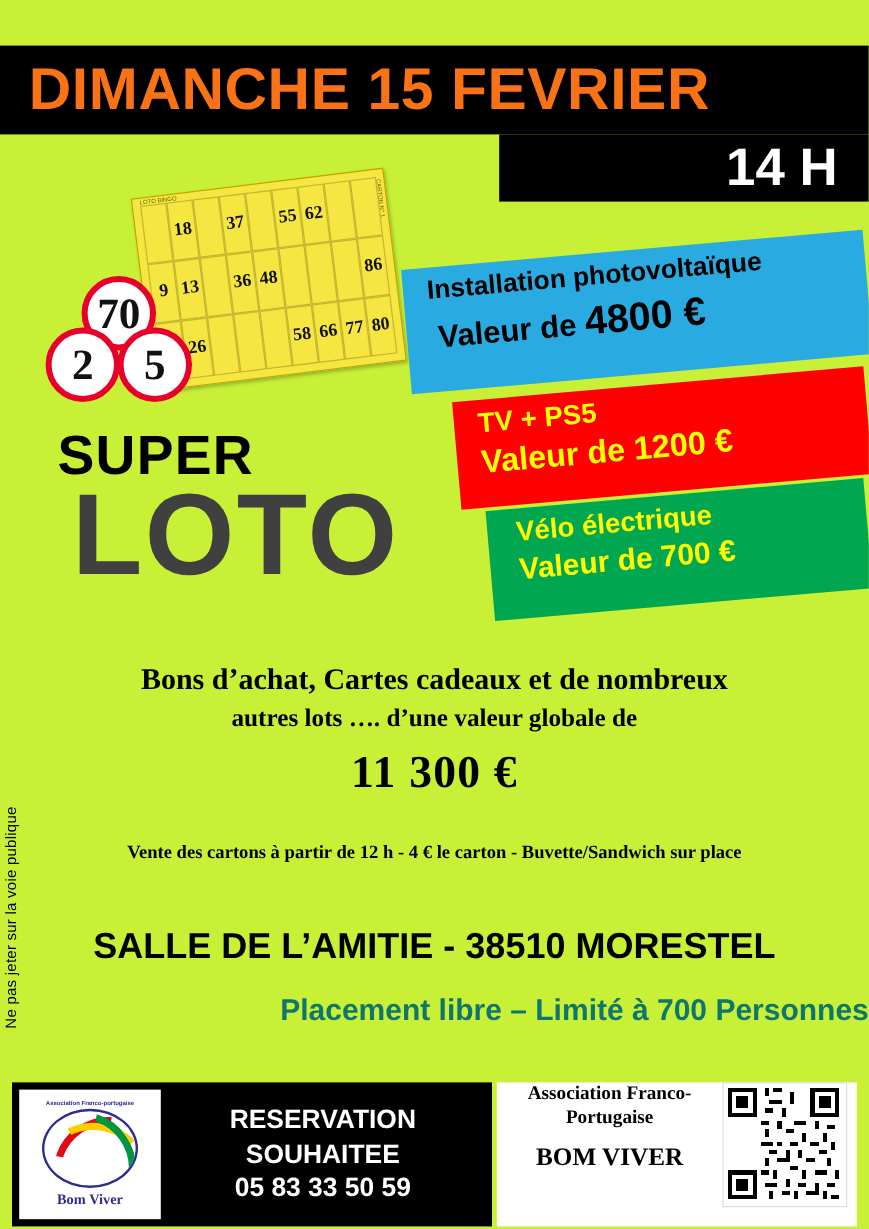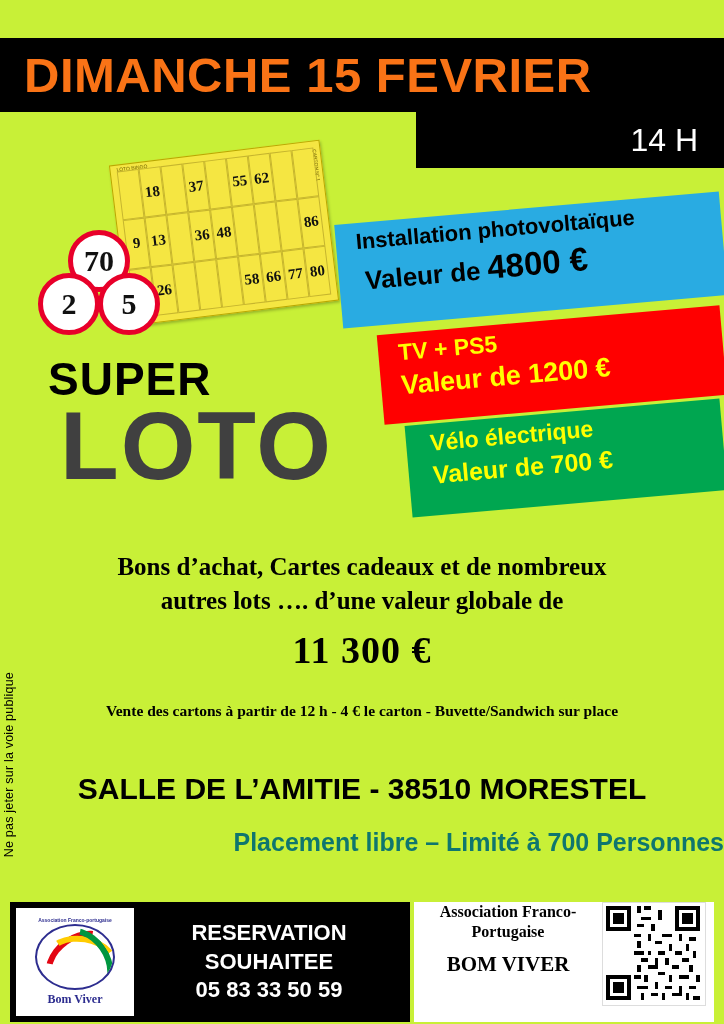--- a/index.html
+++ b/index.html
@@ -39,22 +39,22 @@
     box-sizing: border-box;
   }
   .hdr-time {
     position: absolute;
     left: 416px;
     top: 112px;
     width: 308px;
     height: 56px;
     background: #000;
     color: #fff;
-    font-weight: normal;
-    font-size: 32px;
+    font-weight: bold;
+    font-size: 44px;
     display: flex;
     align-items: center;
     justify-content: flex-end;
     padding-right: 26px;
     box-sizing: border-box;
   }
 
   
   .ticket {
     position: absolute;
@@ -113,21 +113,21 @@
     position: absolute;
     width: 62px;
     height: 62px;
     border-radius: 50%;
     background: #fff;
     border: 5px solid #e8002a;
     display: flex;
     align-items: center;
     justify-content: center;
     font-weight: bold;
-    font-size: 30px;
+    font-size: 36px;
     color: #111;
     font-family: "Liberation Serif", serif;
     box-sizing: border-box;
   }
   .ball.b1 { left: 30px; top: 0; }
   .ball.b2 { left: 0; top: 43px; }
   .ball.b3 { left: 60px; top: 43px; }
 
   
   .box {
@@ -198,21 +198,21 @@
     position: absolute;
     left: 0;
     top: 550px;
     width: 724px;
     text-align: center;
     font-family: "Liberation Serif", serif;
     font-weight: bold;
     color: #000;
   }
   .desc .d1 { font-size: 25px; line-height: 1.35; }
-  .desc .d2 { font-size: 25px; line-height: 1.35; }
+  .desc .d2 { font-size: 21px; line-height: 1.35; }
   .desc .amount { font-size: 38px; margin-top: 10px; letter-spacing: 1px; }
 
   .smallline {
     position: absolute;
     left: 0;
     top: 702px;
     width: 724px;
     text-align: center;
     font-size: 15.5px;
     font-weight: bold;

